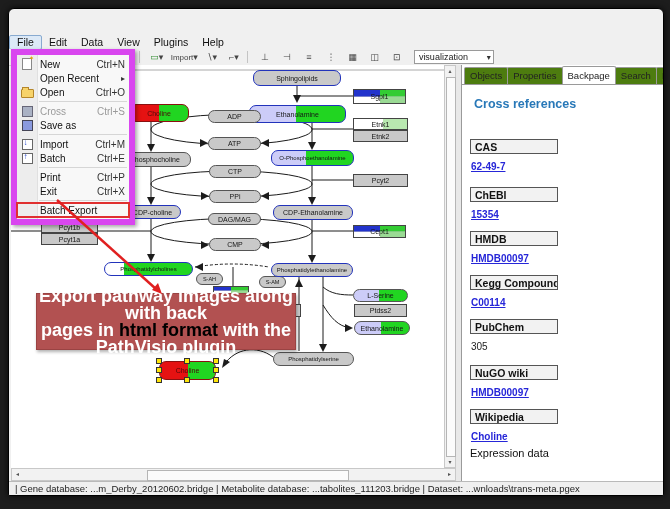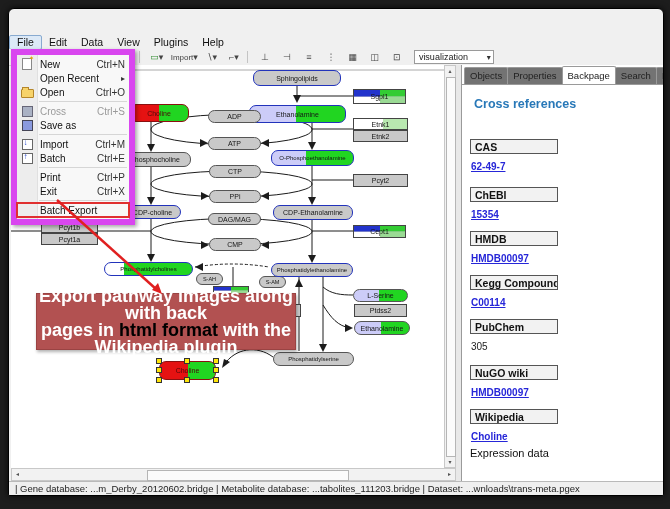--- a/index.html
+++ b/index.html
@@ -36,21 +36,21 @@
   .varr{position:absolute;left:0;width:10px;height:10px;font-size:6px;text-align:center;line-height:10px;color:#555;}
   .splitter{position:absolute;left:447px;top:56px;width:5px;height:416px;background:#e8e8e8;}
   .hscroll{position:absolute;left:2px;top:459px;width:445px;height:13px;background:#f2f2f2;border:1px solid #c8c8c8;box-sizing:border-box;}
   .hthumb{position:absolute;left:135px;top:1px;width:200px;height:9px;background:#fbfbfb;border:1px solid #b5b5b5;}
   .harr{position:absolute;top:0;width:11px;height:11px;font-size:6px;text-align:center;line-height:11px;color:#555;}
   .statusbar{position:absolute;left:0;top:472px;width:654px;height:14px;background:#efefef;border-top:1px solid #b9b9b9;
              font-size:9.5px;color:#222;line-height:14px;padding-left:6px;box-sizing:border-box;white-space:nowrap;}
   
   .panel{position:absolute;left:452px;top:56px;width:202px;height:416px;background:#fff;border-left:1px solid #9a9a9a;box-sizing:border-box;}
   .tabs{position:absolute;left:2px;top:2px;display:flex;font-size:9.5px;color:#222;}
-  .tab{padding:2px 5px;background:#737373;border:1px solid #9a9a9a;border-bottom:none;margin-right:-1px;border-radius:2px 2px 0 0;}
+  .tab{padding:2px 5px;background:#4d7c0f;border:1px solid #9a9a9a;border-bottom:none;margin-right:-1px;border-radius:2px 2px 0 0;}
   .tab.active{background:#fff;position:relative;top:-1px;padding-top:3px;}
   .tabline{position:absolute;left:0;top:19px;width:202px;height:1px;background:#9a9a9a;}
   .xrefheading{position:absolute;left:12px;top:32px;font-size:12.5px;font-weight:bold;color:#2878b8;}
   .xsec-name{position:absolute;left:8px;width:88px;height:15px;background:#f2f2f2;border:1px solid #555;
              font-size:10.5px;font-weight:bold;color:#111;line-height:15px;padding-left:4px;box-sizing:border-box;white-space:nowrap;overflow:hidden;}
   .xsec-val{position:absolute;left:9px;font-size:10px;font-weight:bold;color:#2626d8;text-decoration:underline;cursor:pointer;white-space:nowrap;}
   .xsec-val.plain{color:#222;text-decoration:none;font-weight:normal;cursor:default;}
   .exprheading{position:absolute;left:8px;top:382px;font-size:11px;font-weight:normal;color:#111;}
   
   .n{position:absolute;box-sizing:border-box;background:#c9c9c9;border:1px solid #555;border-radius:7px;
@@ -371,21 +371,21 @@
     <div class="msep"></div>
     <div class="mi boxed">
       <span class="mico"></span>
       <span class="mlabel">Batch Export</span>
     </div>
   </div>
 
   <div class="callout">
     <div>Export pathway images along with back</div>
     <div><span>pages in </span><span class="hl">html format</span><span> with the</span></div>
-    <div>Wikipedia plugin</div>
+    <div>PathVisio plugin</div>
   </div>
 
 </div>
 
 <svg class="overlay" width="670" height="509" viewBox="0 0 670 509">
   <line x1="57" y1="200" x2="156" y2="289" stroke="#e02020" stroke-width="2.5"></line>
   <polygon points="162,294 152,290 158,283" fill="#e02020"></polygon>
 </svg>
 </div>
 

